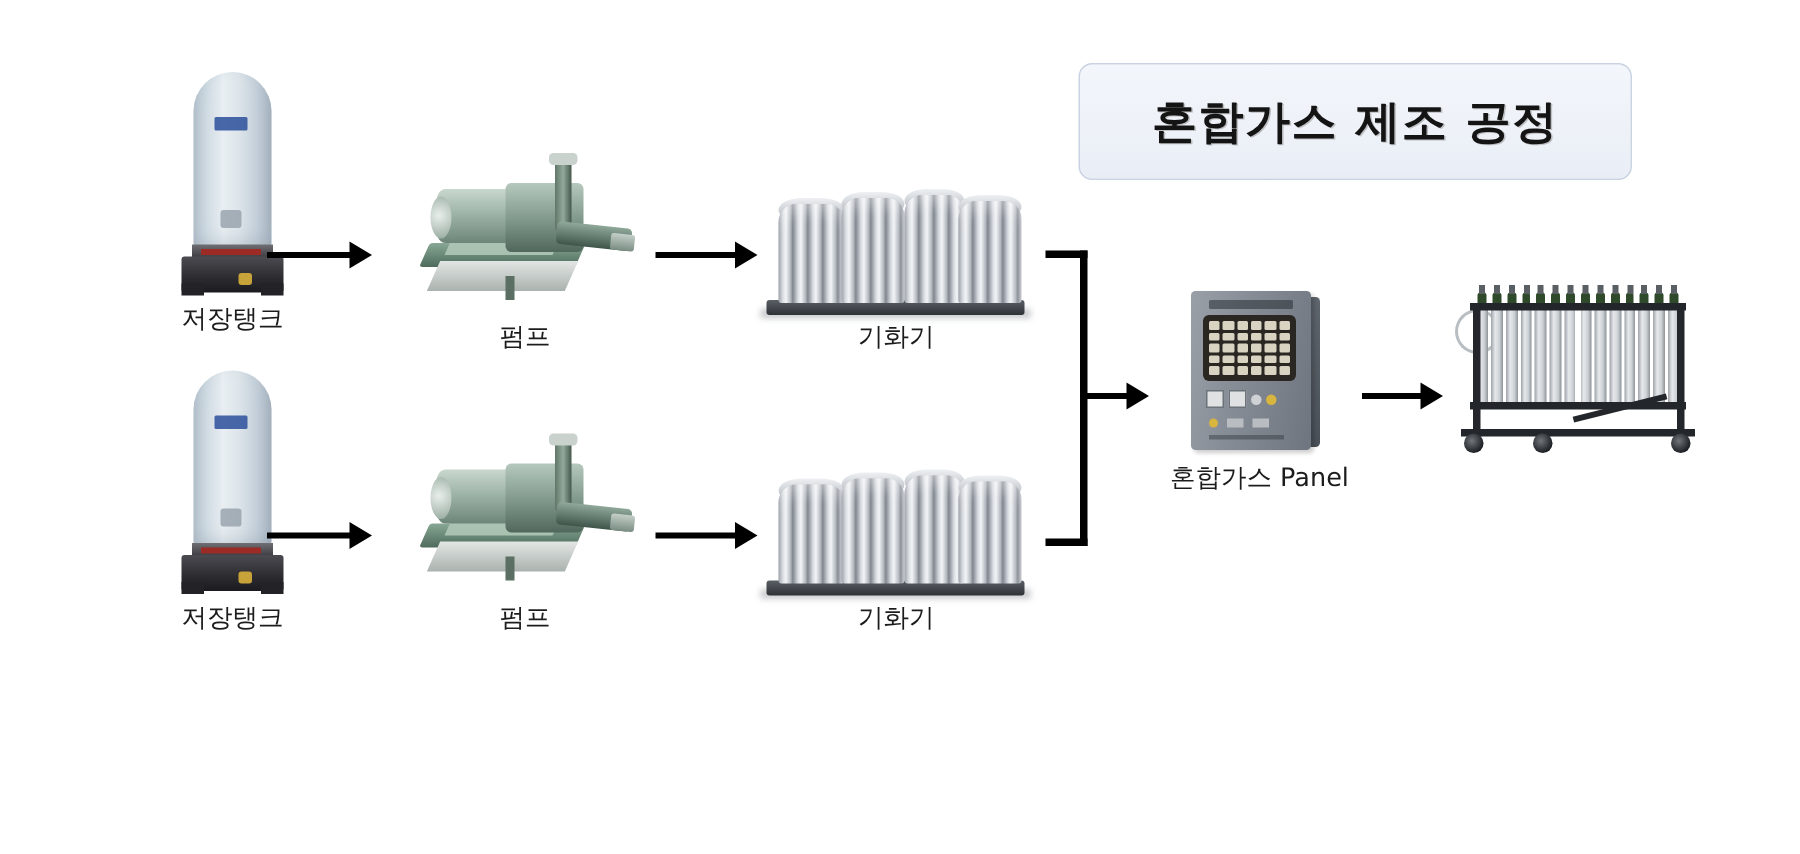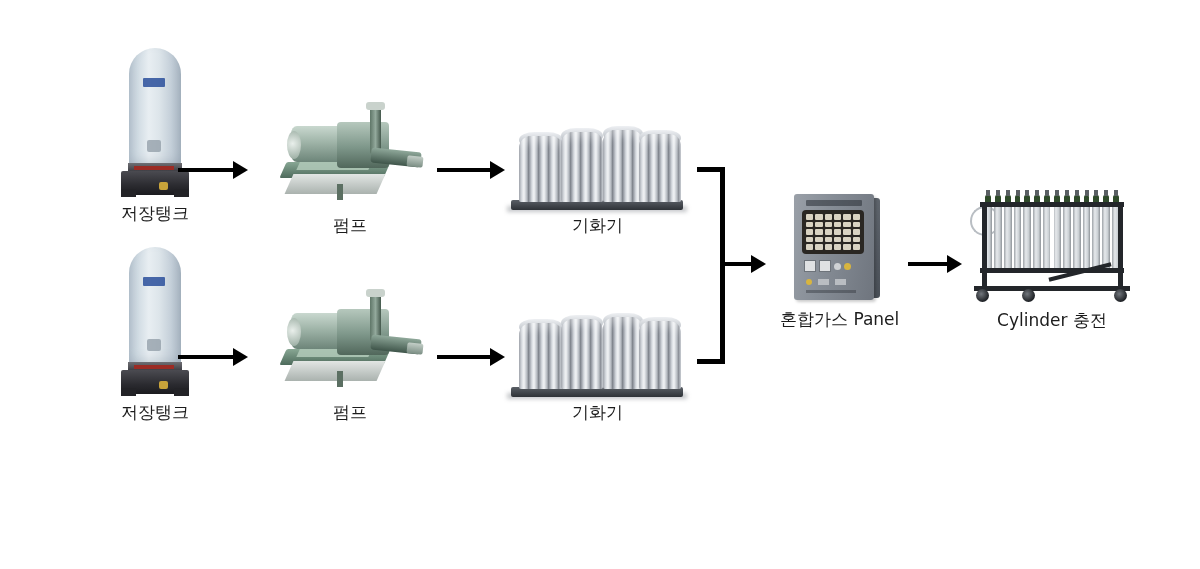--- a/index.html
+++ b/index.html
@@ -522,20 +522,23 @@
     background: #000000;
   }
   .bracket-h.top { top: 0; }
   .bracket-h.bottom { bottom: 0; }
 </style>
 </head>
 <body>
 
 <div class="stage">
 
+  <div class="title-box">
+    <span class="title-text">혼합가스 제조 공정</span>
+  </div>
 
   <div class="node" style="left:85px; top:48px; width:140px;">
     <div class="art tank-art">
       <div class="tank-body"></div>
       <div class="tank-logo"></div>
       <div class="tank-gauge"></div>
       <div class="tank-collar"></div>
       <div class="tank-stripe"></div>
       <div class="tank-base"></div>
       <div class="tank-valve"></div>
@@ -738,16 +741,15 @@
       <div class="rack-frame-top"></div>
       <div class="rack-frame-mid"></div>
       <div class="rack-frame-bottom"></div>
       <div class="rack-post l"></div>
       <div class="rack-post r"></div>
       <div class="rack-diag"></div>
       <div class="rack-wheel w1"></div>
       <div class="rack-wheel w2"></div>
       <div class="rack-wheel w3"></div>
     </div>
-    <div class="node-label">Cylinder 충전</div>
   </div>
 
 </div>
 
 </body></html>

